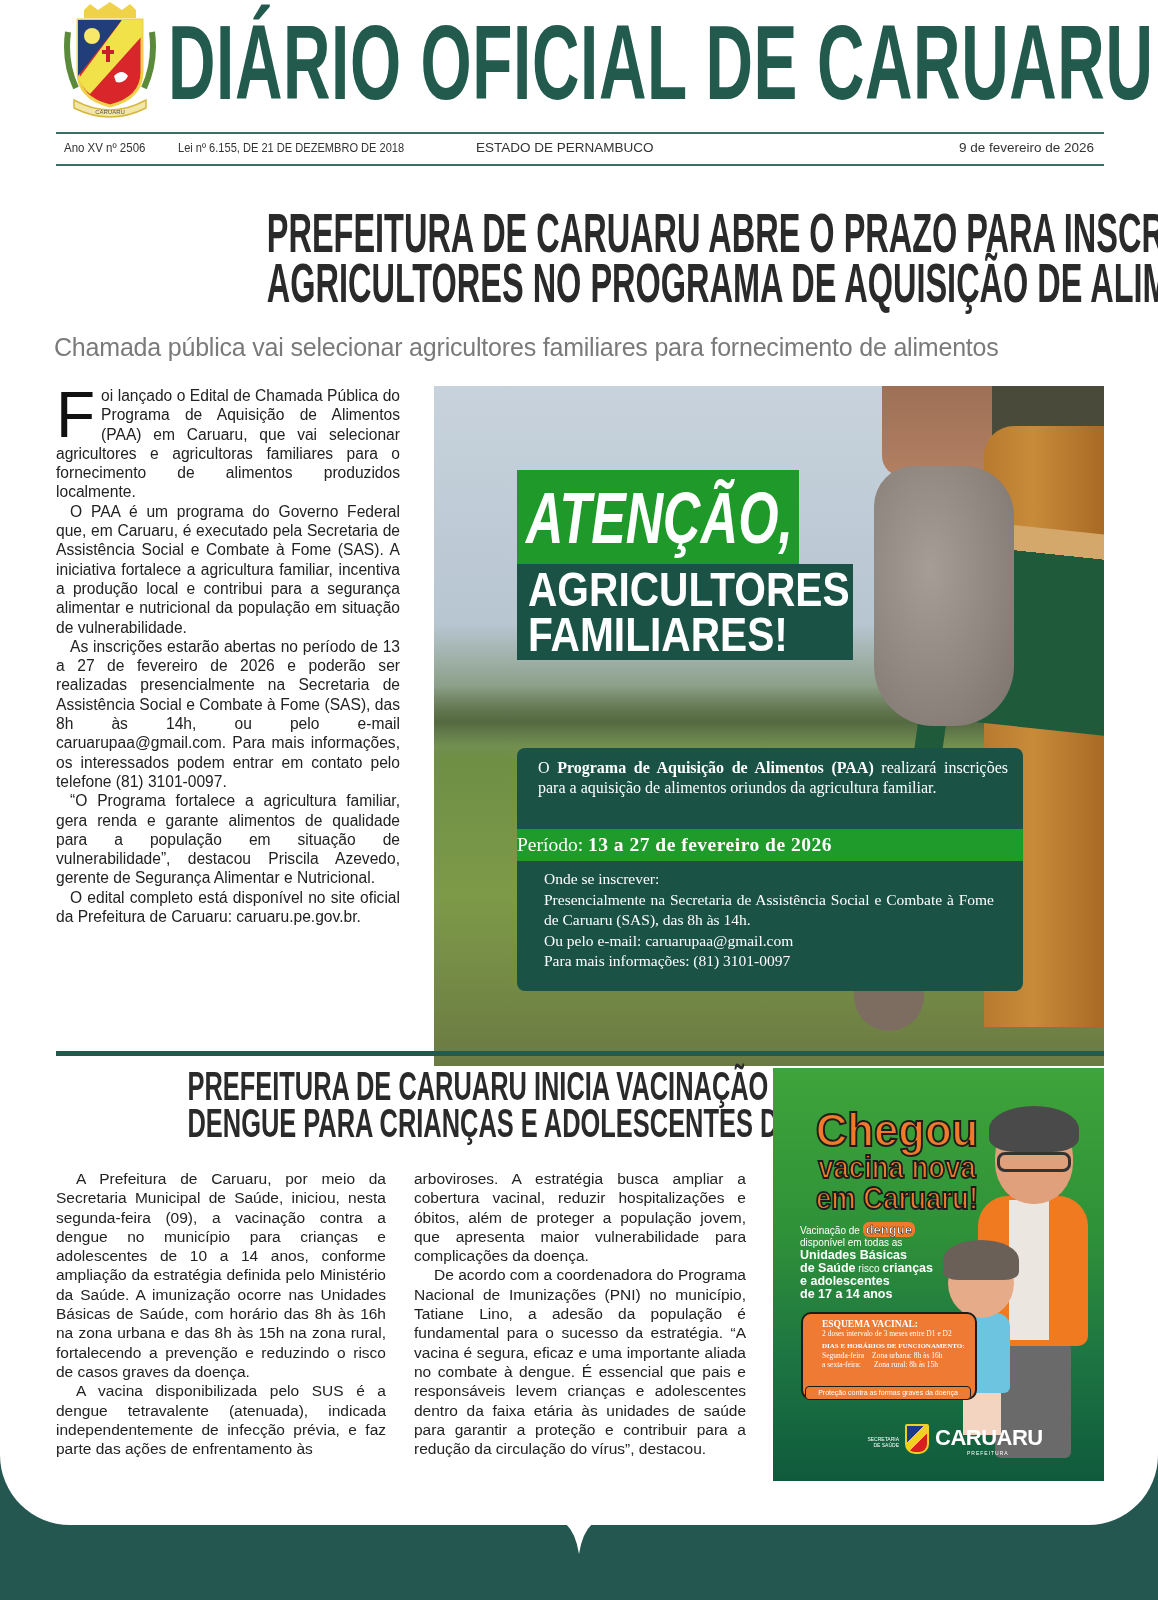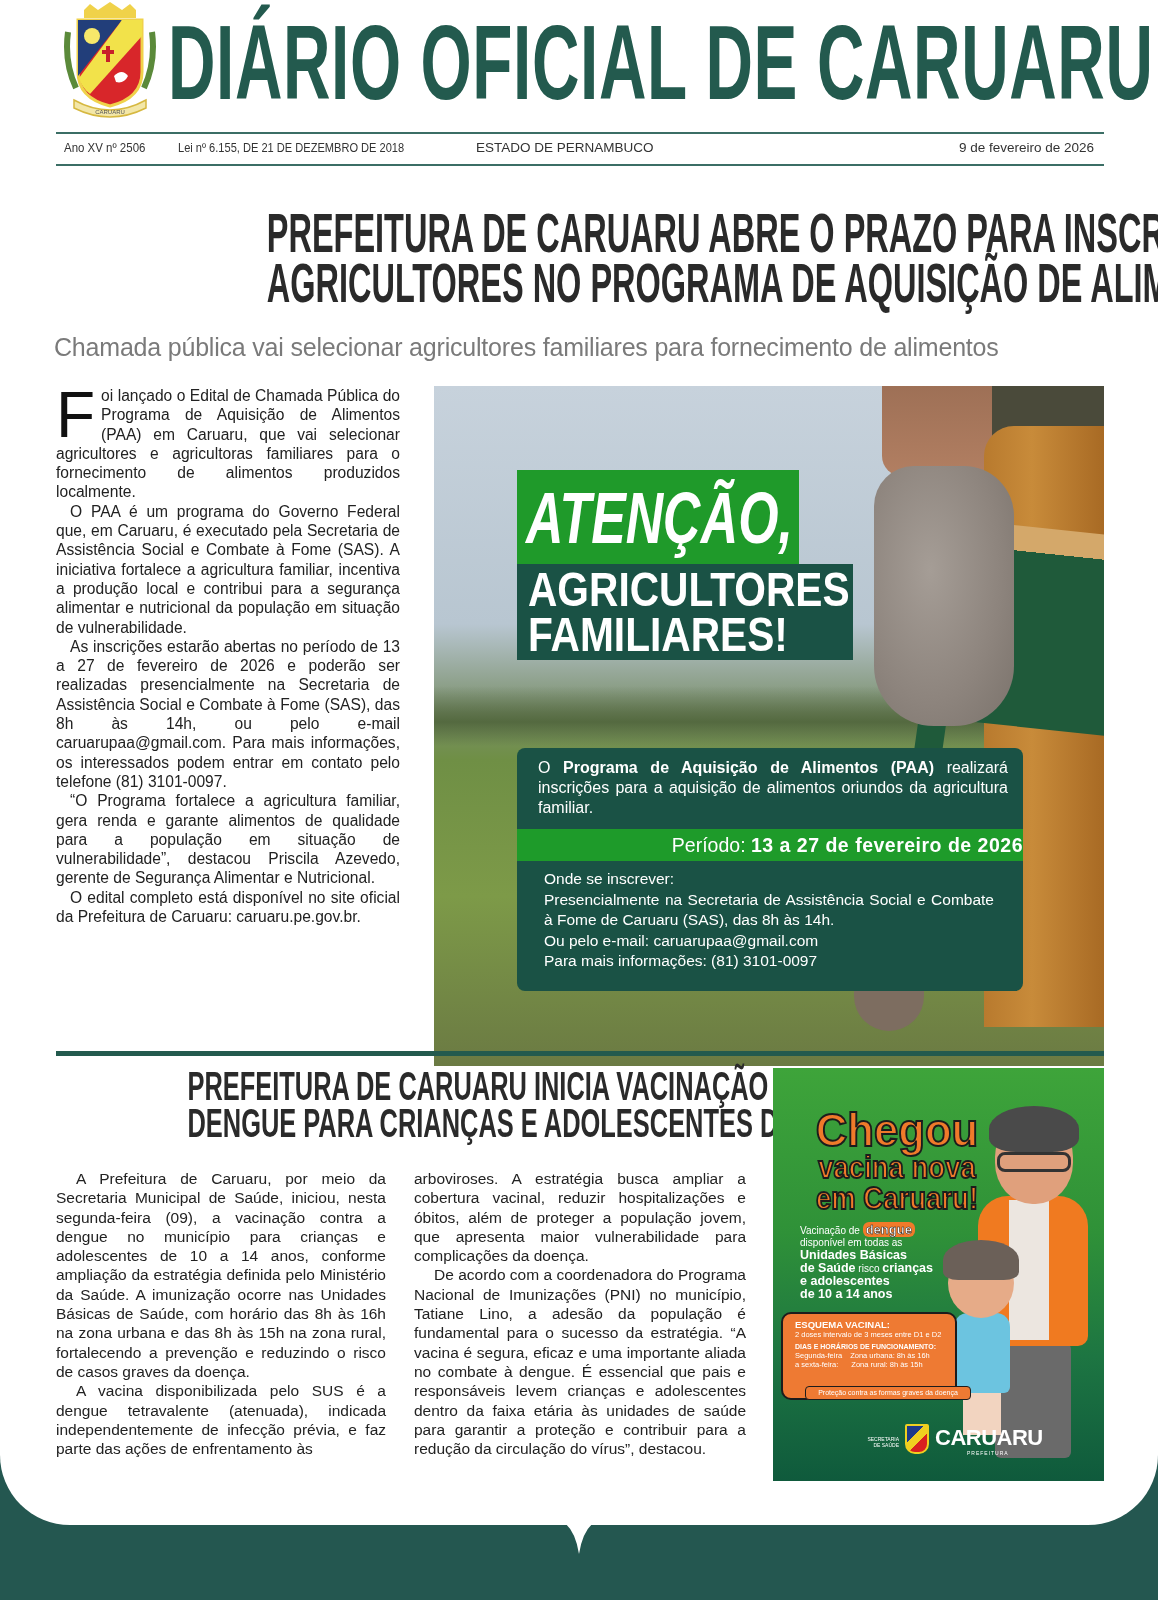--- a/index.html
+++ b/index.html
@@ -88,30 +88,30 @@
     position: absolute; left: 92px; top: 92px; font-size: 72px; line-height: 80px; font-weight: 700;
     font-style: italic; color: #fff; transform: scaleX(0.72); transform-origin: left; white-space: nowrap;
   }
   .p1-box-dark { position: absolute; left: 83px; top: 178px; width: 336px; height: 96px; background: #1a5245; }
   .p1-agr {
     position: absolute; left: 94px; top: 181px; font-size: 49px; line-height: 45px; font-weight: 700;
     color: #fff; transform: scaleX(0.83); transform-origin: left; white-space: nowrap;
   }
   .p1-info {
     position: absolute; left: 83px; top: 362px; width: 506px; height: 243px; background: #1a5245;
-    border-radius: 8px; overflow: hidden;
+    border-radius: 8px; overflow: hidden; font-family: Liberation Serif, serif;
   }
   .p1-info-top {
     position: absolute; left: 21px; top: 10px; width: 470px; font-size: 16px; line-height: 20px; color: #fff;
     text-align: justify;
   }
   .p1-info-top b { font-weight: 700; }
   .p1-period {
     position: absolute; left: 0; top: 81px; width: 506px; height: 32px; background: #1e9b2a;
-    color: #fff; font-size: 19.5px; line-height: 32px; text-align: right; white-space: nowrap;
+    color: #fff; font-size: 19.5px; line-height: 32px; text-align: left; white-space: nowrap;
   }
   .p1-period b { font-weight: 700; letter-spacing: 0.5px; }
   .p1-where {
     position: absolute; left: 27px; top: 121px; width: 450px; font-size: 15.5px; line-height: 20.5px; color: #fff;
   }
   .p1-where div { text-align: justify; }
 
   
   .divider { position: absolute; left: 56px; top: 1051px; width: 1048px; height: 5px; background: #235a4e; }
 
@@ -131,22 +131,22 @@
   .p2-title {
     position: absolute; left: 24px; top: 40px; width: 200px; color: #f07a2a; font-weight: 700;
     -webkit-text-stroke: 2px #1c1c1c; text-align: center; white-space: nowrap;
   }
   .p2-title .t1 { display: block; font-size: 46px; line-height: 44px; transform: scaleX(0.95); }
   .p2-title .t2 { display: block; font-size: 32px; line-height: 31px; transform: scaleX(0.86); }
   .p2-text { position: absolute; left: 27px; top: 156px; width: 160px; color: #fff; font-size: 10px; line-height: 12px; }
   .p2-text .dg { background: #f07a2a; color: #fff; font-weight: 700; font-size: 13px; padding: 0 3px; border-radius: 6px; -webkit-text-stroke: 0.5px #1c1c1c; }
   .p2-text b { font-size: 12.5px; line-height: 13px; }
   .p2-orange {
-    position: absolute; left: 8px; top: 244px; width: 176px; height: 88px; background: #ee7a33;
-    border-radius: 10px; border: 2px solid #1c1c1c; color: #fff; padding: 6px 6px 0 12px; font-size: 7.5px; line-height: 9px;
+    position: absolute; left: 28px; top: 244px; width: 176px; height: 88px; background: #ee7a33;
+    border-radius: 10px; border: 2px solid #1c1c1c; color: #fff; padding: 6px 6px 0 19px; font-size: 7.5px; line-height: 9px; font-family: Liberation Serif, serif;
   }
   .p2-orange b { font-size: 9.5px; }
   .p2-orange .row { display: flex; gap: 8px; white-space: nowrap; }
   .p2-prot {
     position: absolute; left: 32px; top: 318px; width: 166px; height: 14px; background: #ee7a33;
     border: 1.5px solid #1c1c1c; border-radius: 4px; color: #fff; font-size: 7px; line-height: 11px; text-align: center; white-space: nowrap;
   }
   .boy-head { position: absolute; left: 222px; top: 50px; width: 78px; height: 86px; background: #e0a07c; border-radius: 45% 45% 48% 48%; }
   .boy-hair { position: absolute; left: 216px; top: 38px; width: 90px; height: 46px; background: #4a4a4a; border-radius: 50% 50% 30% 30%; }
   .boy-glasses { position: absolute; left: 224px; top: 84px; width: 74px; height: 20px; border: 3px solid #333; border-radius: 8px; }
@@ -269,21 +269,21 @@
       <span class="t1">Chegou</span>
       <span class="t2">vacina nova</span>
       <span class="t2">em Caruaru!</span>
     </div>
     <div class="p2-text">
       <div><span>Vacinação de </span><span class="dg">dengue</span></div>
       <div>disponível em todas as</div>
       <div><b>Unidades Básicas</b></div>
       <div><b>de Saúde</b><span> risco </span><b>crianças</b></div>
       <div><b>e adolescentes</b></div>
-      <div><b>de 10 a 14 anos</b></div>
+      <div><b>de 17 a 14 anos</b></div>
     </div>
     <div class="p2-orange">
       <div><b>ESQUEMA VACINAL:</b></div>
       <div>2 doses intervalo de 3 meses entre D1 e D2</div>
       <div style="margin-top:3px"><b style="font-size:7px">DIAS E HORÁRIOS DE FUNCIONAMENTO:</b></div>
       <div class="row">
           <span>Segunda-feira</span>
           <span>Zona urbana: 8h às 16h</span>
         </div>
       <div class="row">

